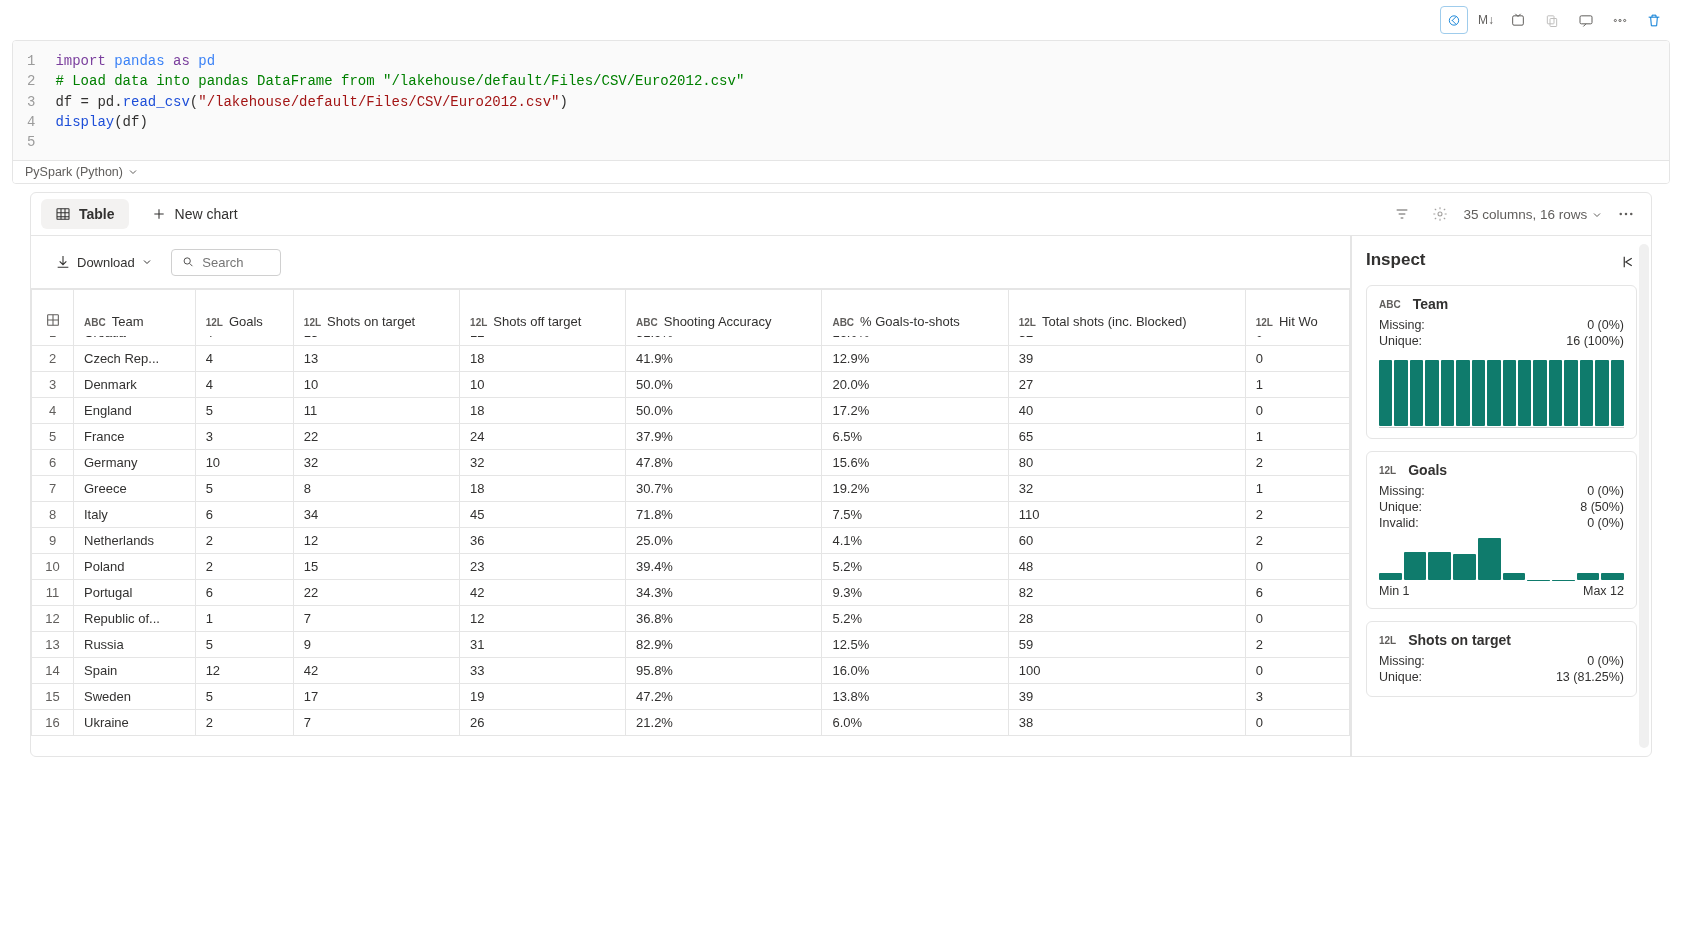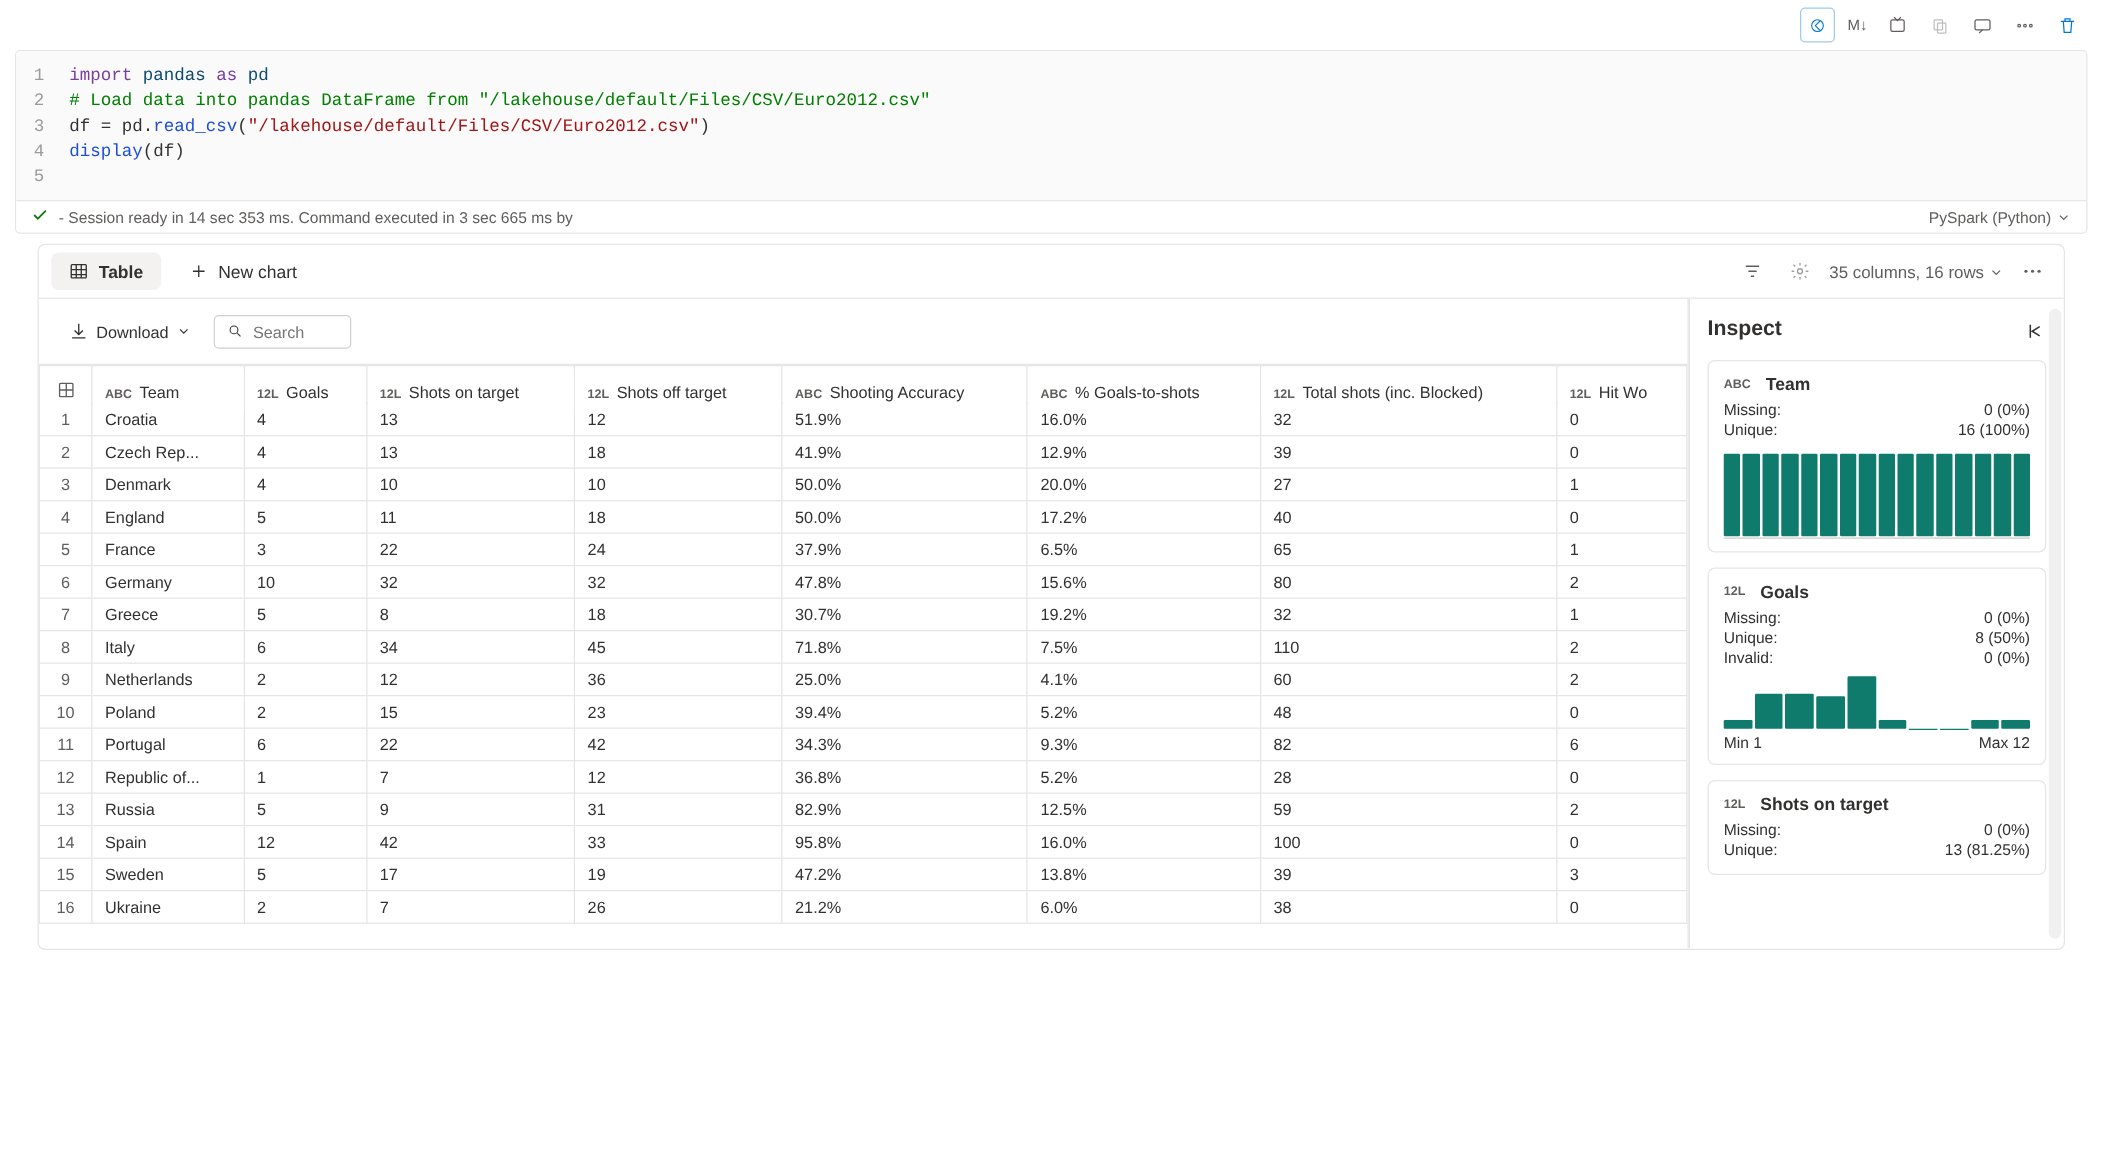--- a/index.html
+++ b/index.html
@@ -32,21 +32,21 @@
   .code-area{
     background:#fafafa;padding:10px 12px 8px 12px;display:flex;gap:18px;
     font-family: Consolas, "Courier New", monospace;font-size:14px;line-height:1.45;
   }
   .gutter{color:#9b9b9b;text-align:right;user-select:none}
   .gutter div{padding:0 2px}
   .code{white-space:pre;flex:1;overflow:auto}
   .kw{color:#7a3e9d}
   .str{color:#a31515}
   .com{color:#008000}
-  .id{color:#0c4a6e}
+  .id{color:#3b82f6}
   .fn{color:#1d4ed8}
   .status{
     border-top:1px solid var(--border);background:#fff;
     display:flex;align-items:center;padding:4px 12px;gap:8px;color:var(--muted);font-size:12.5px;
   }
   .status .left{flex:1;display:flex;align-items:center;gap:8px}
   .status .kernel{display:flex;align-items:center;gap:4px;cursor:pointer}
   .chev{width:12px;height:12px}
   .check{color:#107c10}
   
@@ -72,21 +72,21 @@
     display:flex;align-items:center;padding:12px 16px 12px 16px;gap:10px;
   }
   .table-head h3{margin:0;font-size:17px;font-weight:600;flex:1}
   .dl-btn{display:flex;align-items:center;gap:6px;background:transparent;border:none;cursor:pointer;color:var(--text);font-size:13px;padding:6px 8px}
   .search{display:flex;align-items:center;gap:6px;border:1px solid var(--border-strong);border-radius:4px;padding:4px 10px;width:110px}
   .search input{border:none;outline:none;width:100%;font-size:13px}
   
   .grid{overflow:auto;border-top:1px solid var(--border);flex:1}
   .grid table{border-collapse:collapse;min-width:1120px;width:100%}
   .grid th,.grid td{border:1px solid var(--border);padding:5px 10px;text-align:left;font-size:13px;white-space:nowrap}
-  .grid th{background:#fff;position:sticky;top:6px;font-weight:400;color:var(--text)}
+  .grid th{background:#fff;position:sticky;top:17px;font-weight:400;color:var(--text)}
   .grid td.rownum,.grid th.rownum{width:42px;text-align:center;color:var(--muted);background:#fff}
   .coltype{font-size:10px;color:var(--muted);margin-right:6px;font-weight:600}
   
   .inspect{width:300px;padding:8px 14px 8px 14px;overflow:auto;border-left:1px solid var(--border);position:relative}
   .inspect .track{position:absolute;right:2px;top:8px;bottom:8px;width:10px;background:#f0f0f0;border-radius:5px}
   .inspect h3{margin:4px 0 14px 0;font-size:17px;font-weight:600;display:flex;align-items:center}
   .inspect h3 .collapse{margin-left:auto;transform:rotate(180deg);cursor:pointer}
   .ins-card{border:1px solid var(--border);border-radius:6px;padding:10px 12px;margin-bottom:12px}
   .ins-card .title{display:flex;align-items:center;gap:6px;font-weight:600;font-size:14px;margin-bottom:6px}
   .kv{display:flex;justify-content:space-between;font-size:12.5px;color:var(--text);margin:2px 0}
@@ -148,28 +148,20 @@
       <div>4</div>
       <div>5</div>
     </div>
     <div class="code"><span class="kw">import</span> <span class="id">pandas</span> <span class="kw">as</span> <span class="id">pd</span>
 <span class="com"># Load data into pandas DataFrame from "/lakehouse/default/Files/CSV/Euro2012.csv"</span>
 df = pd.<span class="fn">read_csv</span>(<span class="str">"/lakehouse/default/Files/CSV/Euro2012.csv"</span>)
 <span class="fn">display</span>(df)
 </div>
   </div>
   <div class="status">
-    <div class="left">
-      <span class="check">
-        <svg viewBox="0 0 24 24" width="14" height="14" stroke="currentColor" fill="none" stroke-width="2.5">
-            <path d="M4 12l5 5L20 6"></path>
-          </svg>
-      </span>
-      <span>- Session ready in 14 sec 353 ms. Command executed in 3 sec 665 ms by</span>
-    </div>
     <div class="kernel">
       <span>PySpark (Python)</span>
       <svg class="chev" viewBox="0 0 24 24" fill="none" stroke="currentColor" stroke-width="2">
           <path d="M6 9l6 6 6-6"></path>
         </svg>
     </div>
   </div>
 </div>
 
 <div class="output">

